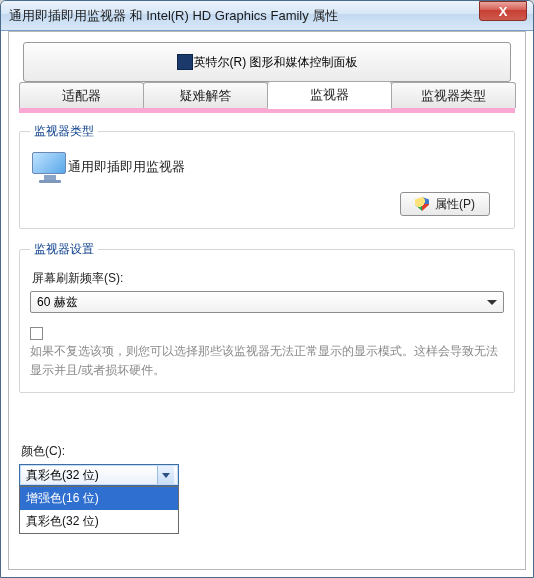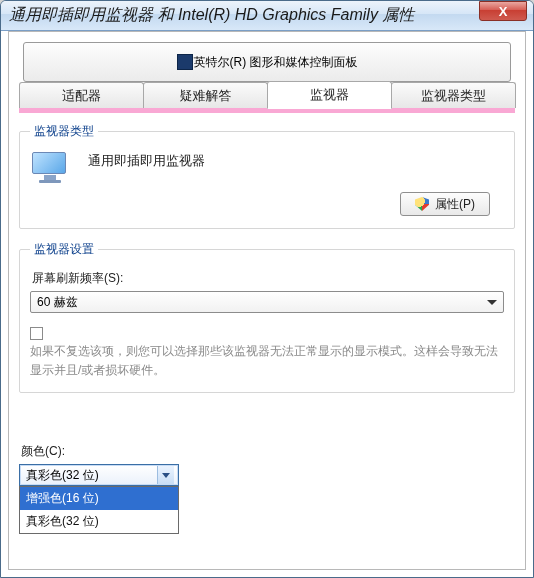--- a/index.html
+++ b/index.html
@@ -26,24 +26,23 @@
     background: linear-gradient(to bottom, #ecf3fb 0%, #d6e6f7 45%, #c3d9f0 46%, #d8e8f8 100%);
     border-bottom: 1px solid #7a9ec6;
     display: flex;
     align-items: center;
     padding: 0 0 0 8px;
     border-radius: 5px 5px 0 0;
   }
   .titlebar .title {
     flex: 1;
     color: #1a1a1a;
-    font-size: 16px;
+    font-size: 13px;
     white-space: nowrap;
     overflow: hidden;
-    font-style: italic;
   }
   .close-btn {
     width: 48px;
     height: 20px;
     margin: 0 6px 6px 0;
     background: linear-gradient(to bottom, #e9a7a1 0%, #d65c53 45%, #c83f33 46%, #cf5a4f 100%);
     border: 1px solid #8a2f26;
     border-radius: 0 0 3px 3px;
     color: #fff;
     display: flex;
@@ -110,21 +109,21 @@
     border: 1px solid #d6d6d6;
     border-radius: 2px;
     margin: 10px 0 12px 0;
     padding: 8px 10px 12px 10px;
   }
   fieldset.group > legend {
     padding: 0 4px;
     color: #0a3e8a;
     font-size: 12px;
   }
-  .monitor-row { display: flex; align-items: flex-start; gap: 20px; margin: 4px 0 10px 2px; }
+  .monitor-row { display: flex; align-items: center; gap: 0; margin: 4px 0 10px 2px; }
   .monitor-icon {
     width: 36px; height: 30px; position: relative;
   }
   .monitor-icon .screen {
     width: 34px; height: 22px; border: 1px solid #6b88b5;
     background: linear-gradient(135deg, #bfe3ff, #5aa7e8);
     border-radius: 2px;
   }
   .monitor-icon .stand {
     width: 12px; height: 5px; background: #8aa4c8; margin: 1px auto 0 auto;

